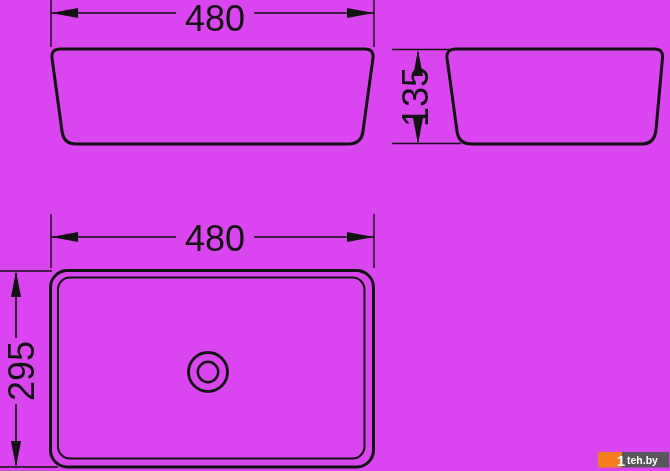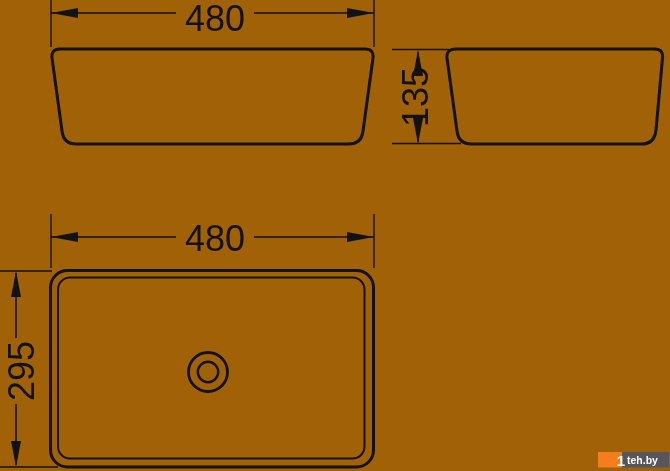--- a/index.html
+++ b/index.html
@@ -8,21 +8,21 @@
     width: 670px;
     height: 471px;
     background: #ffffff;
     overflow: hidden;
     font-family: "Liberation Sans", sans-serif;
   }
   .stage {
     position: relative;
     width: 670px;
     height: 471px;
-    background: #a16207;
+    background: #d946ef;
   }
   svg { display: block; }
   
   .ln { stroke: currentColor; fill: none; }
   .ar { fill: currentColor; stroke: none; }
   .tx {
     fill: currentColor;
     font-family: "Liberation Sans", sans-serif;
     font-size: 36px;
   }

